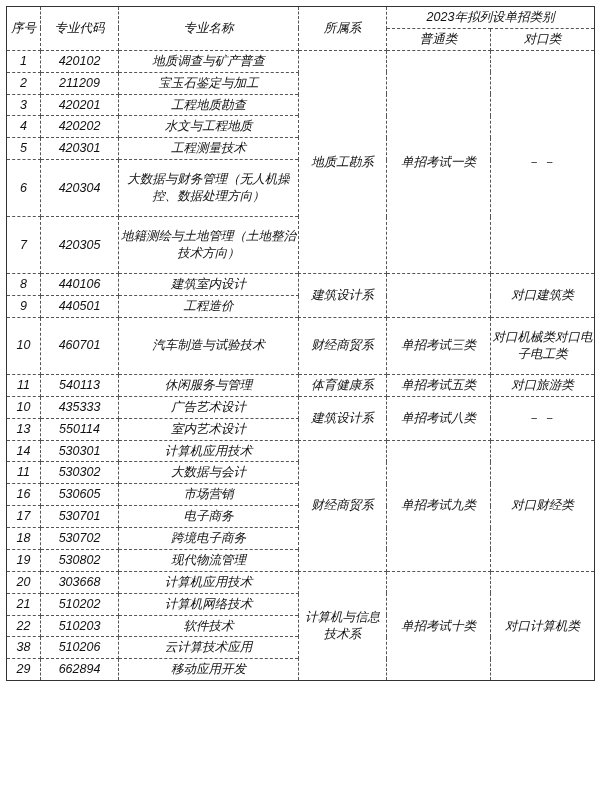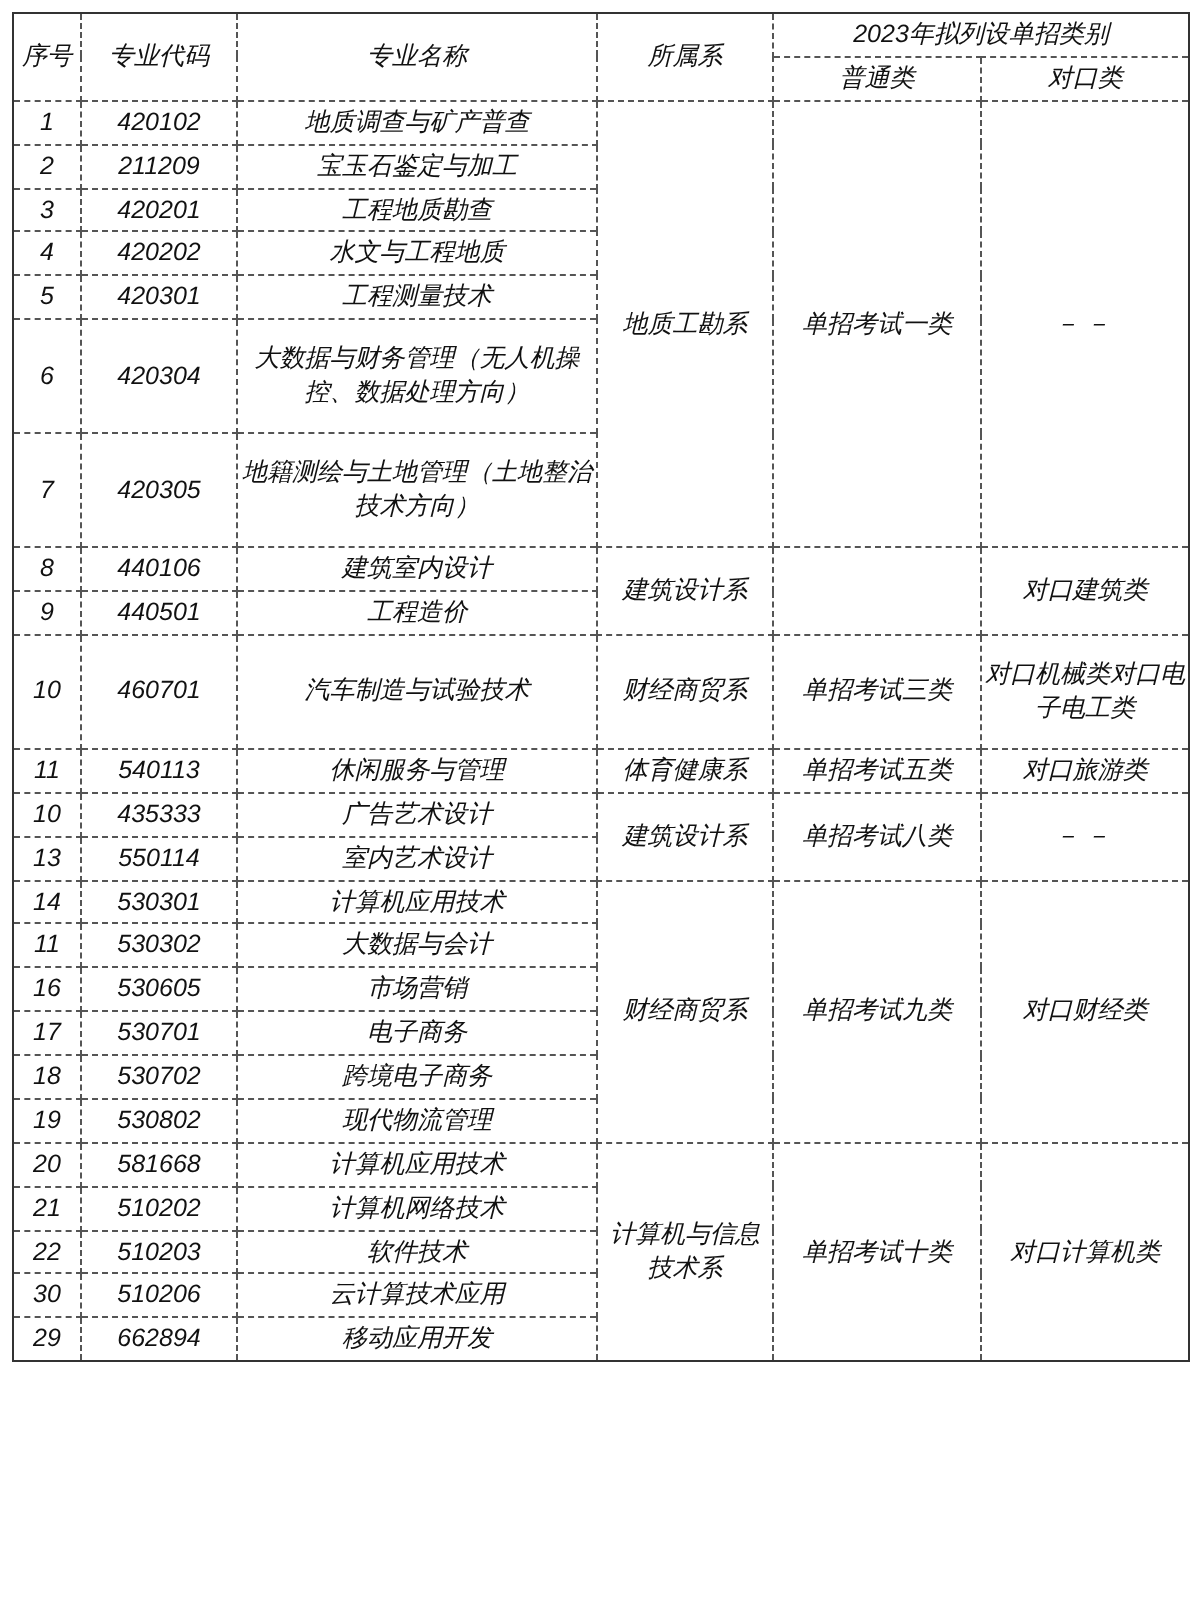--- a/index.html
+++ b/index.html
@@ -223,41 +223,41 @@
       </tr>
 
       <tr>
         <td>19</td>
         <td>530802</td>
         <td class="name-cell">现代物流管理</td>
       </tr>
 
       <tr>
         <td>20</td>
-        <td>581668</td>
+        <td>303668</td>
         <td class="name-cell">计算机应用技术</td>
         <td rowspan="5" class="multiline">计算机与信息技术系</td>
         <td rowspan="5">单招考试十类</td>
         <td rowspan="5">对口计算机类</td>
       </tr>
 
       <tr>
         <td>21</td>
         <td>510202</td>
         <td class="name-cell">计算机网络技术</td>
       </tr>
 
       <tr>
         <td>22</td>
         <td>510203</td>
         <td class="name-cell">软件技术</td>
       </tr>
 
       <tr>
-        <td>30</td>
+        <td>38</td>
         <td>510206</td>
         <td class="name-cell">云计算技术应用</td>
       </tr>
 
       <tr>
         <td>29</td>
         <td>662894</td>
         <td class="name-cell">移动应用开发</td>
       </tr>
     </tbody>

